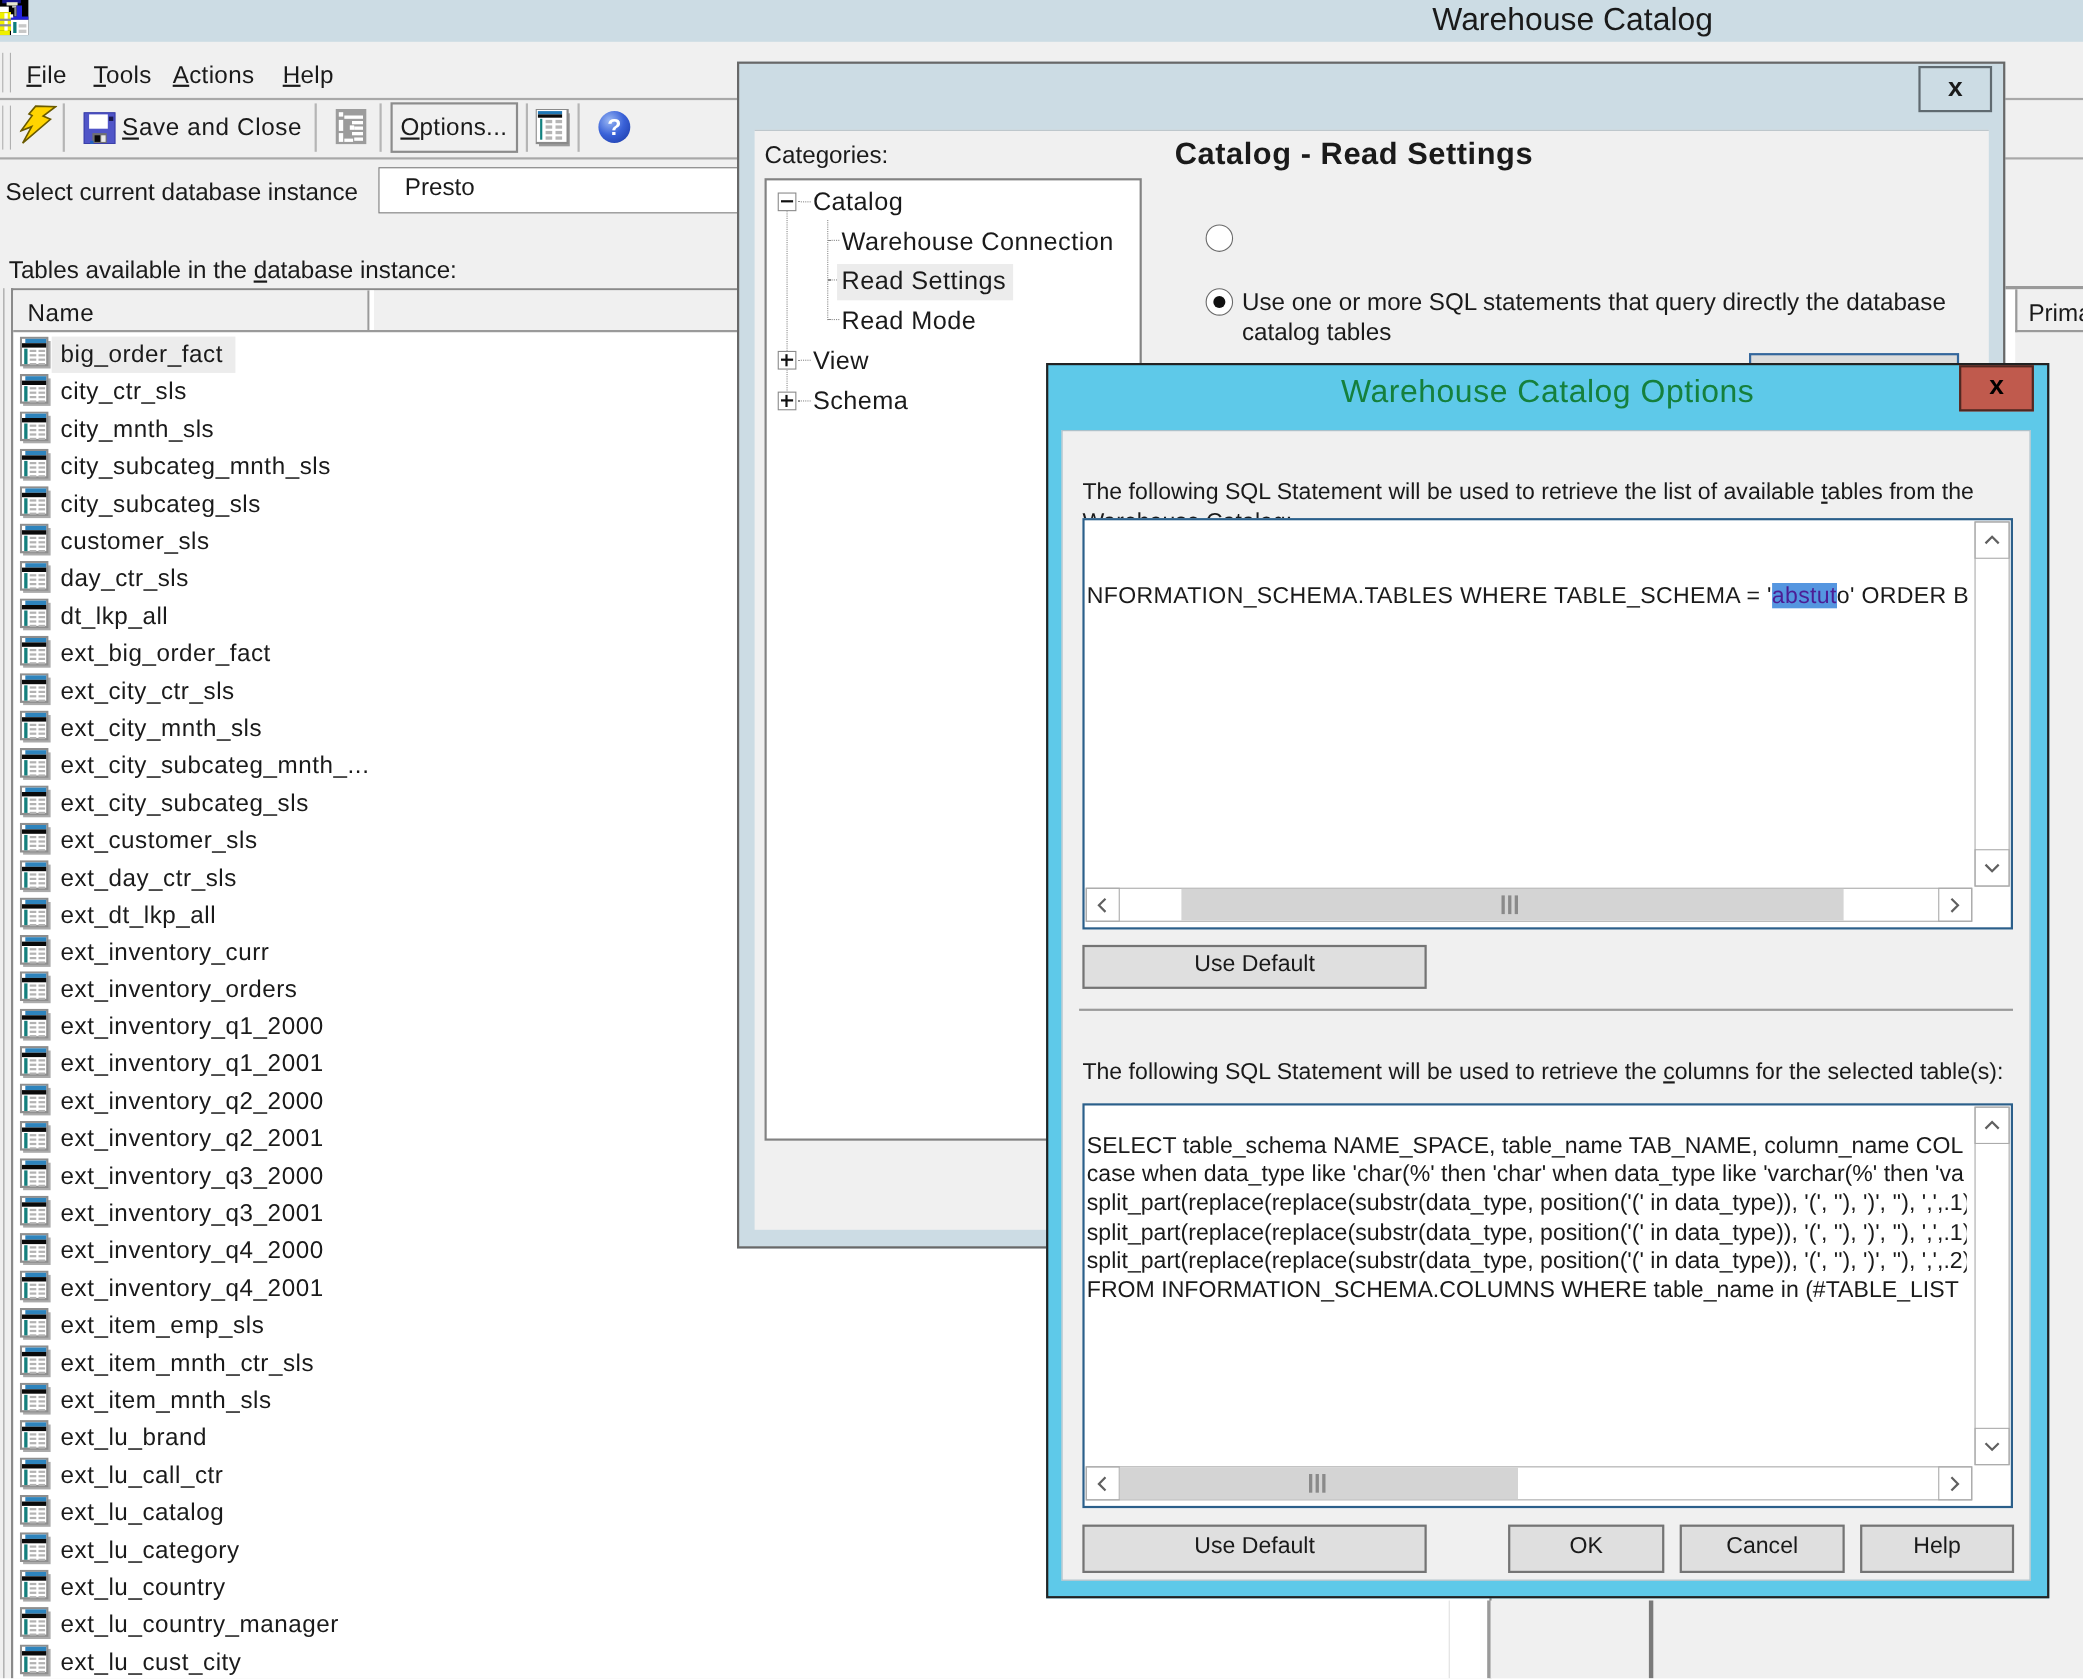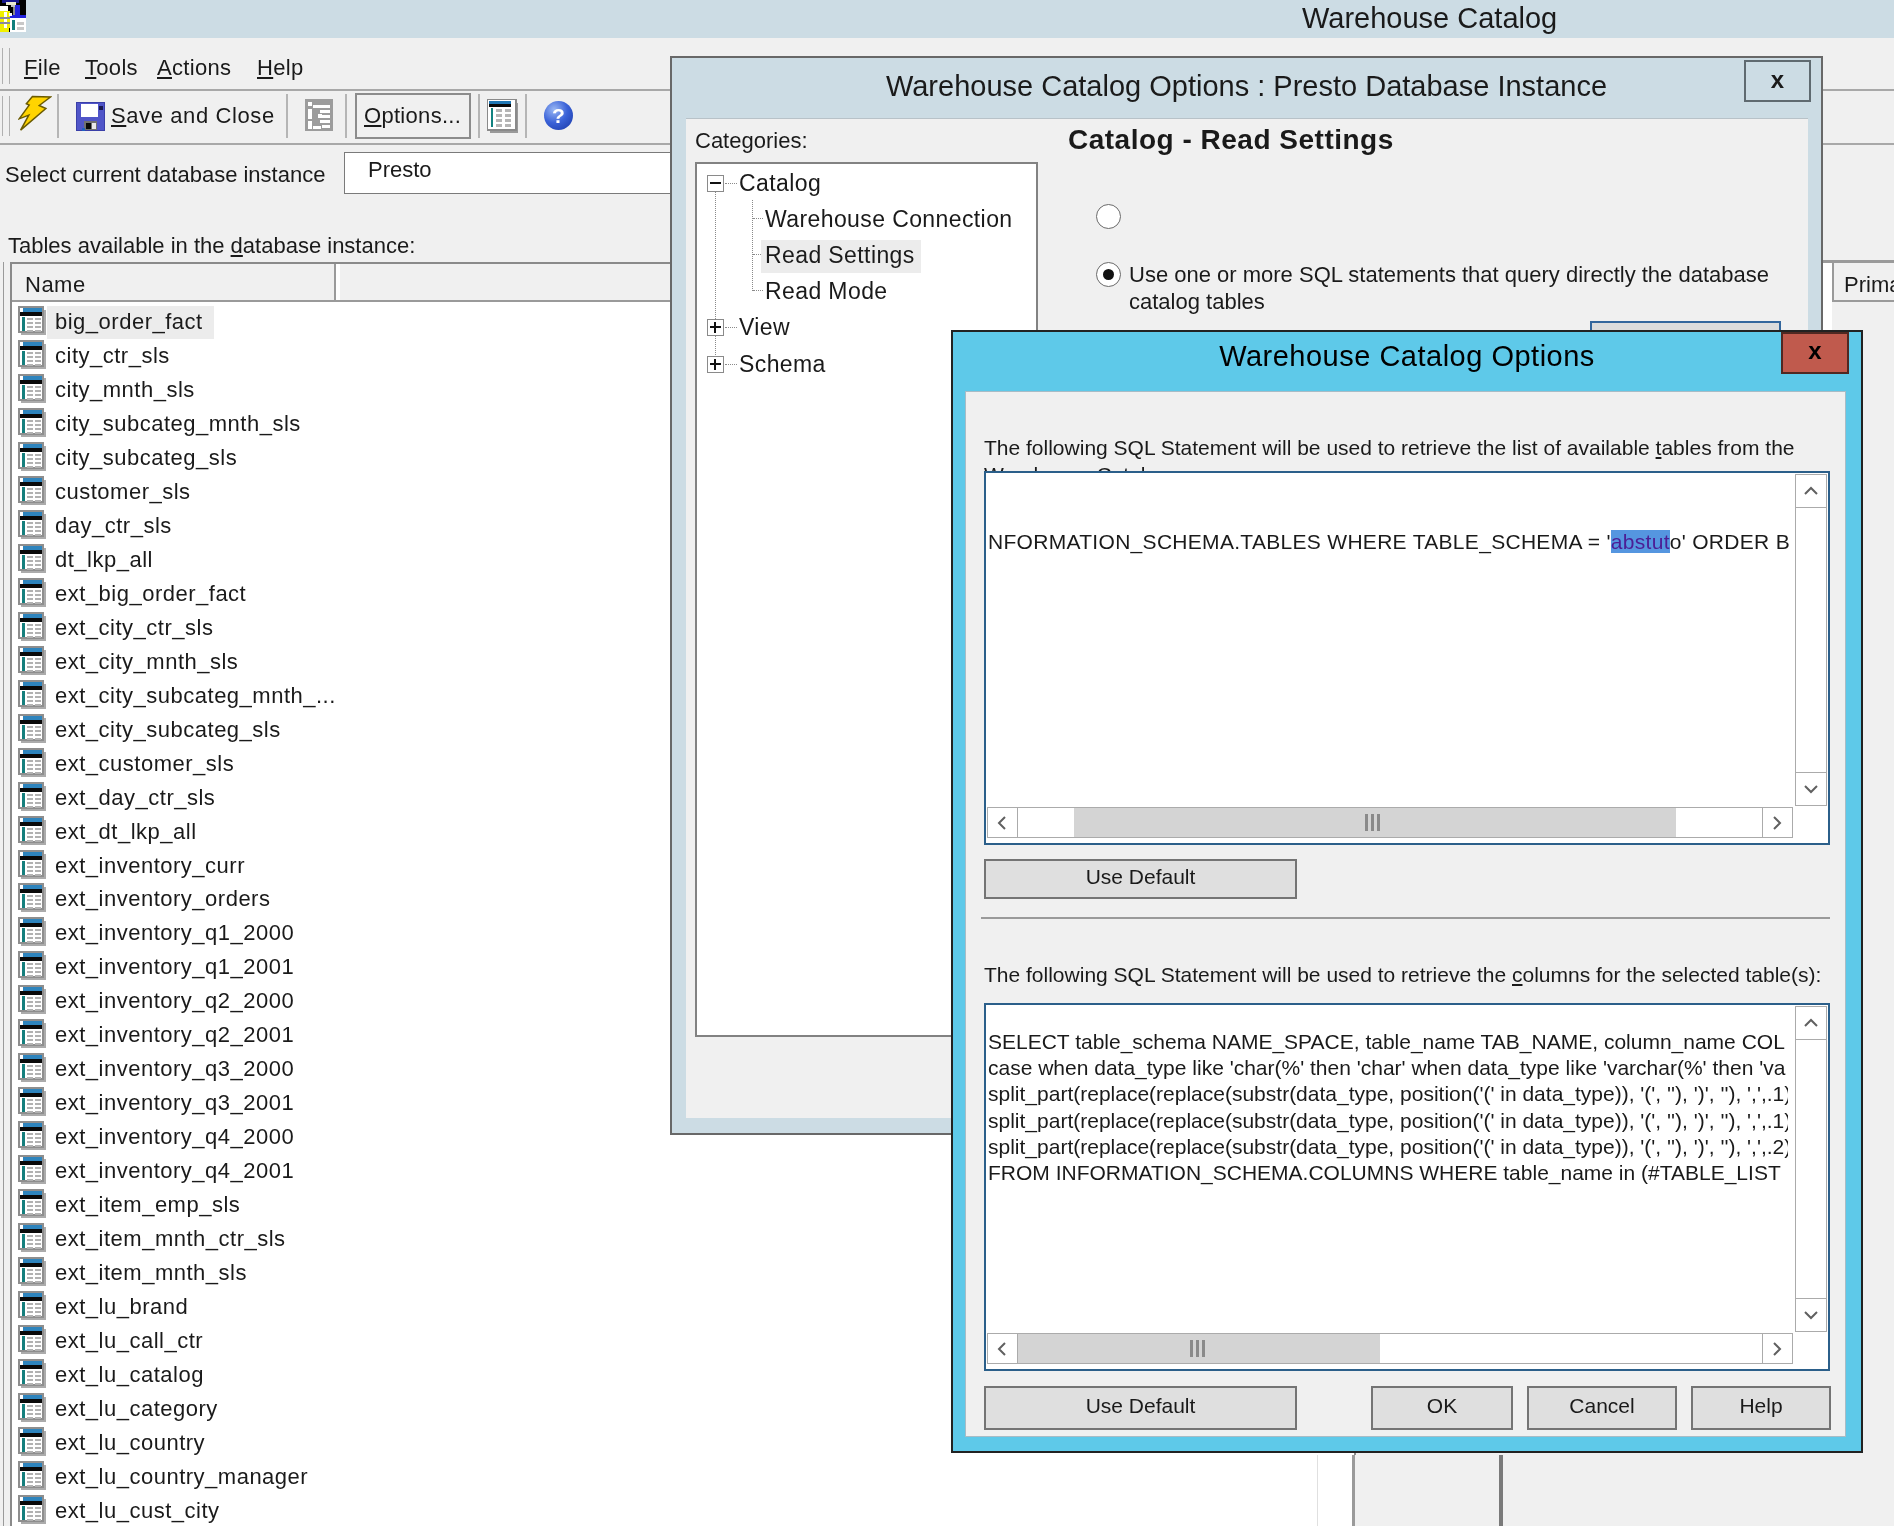--- a/index.html
+++ b/index.html
@@ -325,21 +325,20 @@
 
 <div class="abs" style="left:3px;top:262px;width:1px;height:1264px;background:#9a9a9a;"></div>
 
 <div class="abs" style="left:1317px;top:1455px;width:1px;height:71px;background:#e0e0e0;"></div>
 <div class="abs" style="left:1352px;top:1455px;width:3px;height:71px;background:#9a9a9a;"></div>
 <div class="abs" style="left:1355px;top:1455px;width:539px;height:71px;background:#f0f0f0;"></div>
 <div class="abs" style="left:1499px;top:1455px;width:4px;height:71px;background:#7a7a7a;"></div>
 
 <div class="abs" style="left:670px;top:56px;width:1153px;height:1079px;background:#ccdce4;border:2px solid #686868;box-sizing:border-box;"></div>
 <div class="abs" style="left:686px;top:118px;width:1122px;height:1000px;background:#f0f0f0;border-top:1px solid #b8c2c8;box-sizing:border-box;"></div>
-<div class="abs" style="left:670px;top:68px;width:1153px;text-align:center;font-size:29px;line-height:36px;white-space:nowrap;">Warehouse Catalog Options : Presto Database Instance</div>
 <div class="abs" style="left:1744px;top:60px;width:67px;height:42px;border:2px solid #5f6a70;box-sizing:border-box;font-size:24px;font-weight:bold;text-align:center;line-height:36px;">x</div>
 
 <div class="abs t22" style="left:695px;top:127px;">Cate<u>g</u>ories:</div>
 
 <div class="abs" style="left:695px;top:162px;width:343px;height:875px;background:#ffffff;border:2px solid #828282;box-sizing:border-box;"></div>
 <div id="tree">
       <div class="abs" style="left:715px;top:192px;height:173px;border-left:1px dotted #8a8a8a;"></div>
       <div class="abs" style="left:752px;top:200px;height:91px;border-left:1px dotted #8a8a8a;"></div>
       <div class="abs" style="left:753px;top:218px;width:10px;border-top:1px dotted #8a8a8a;"></div>
       <div class="abs" style="left:753px;top:254px;width:10px;border-top:1px dotted #8a8a8a;"></div>
@@ -368,21 +367,21 @@
 
 <div class="abs" style="left:1096px;top:204px;width:25px;height:25px;border:1.5px solid #6a6a6a;border-radius:50%;background:#ffffff;box-sizing:border-box;"></div>
 <div class="abs" style="left:1096px;top:262px;width:25px;height:25px;border:1.5px solid #6a6a6a;border-radius:50%;background:#ffffff;box-sizing:border-box;"></div>
 <div class="abs" style="left:1103px;top:269px;width:11px;height:11px;border-radius:50%;background:#111111;"></div>
 <div class="abs t22" style="left:1129px;top:261px;">Use one or more SQL statements that query directly the database<br>catalog tables</div>
 
 <div class="abs" style="left:1590px;top:321px;width:191px;height:12px;border:2px solid #33669c;background:#dcdcdc;box-sizing:border-box;"></div>
 
 <div class="abs" style="left:951px;top:330px;width:912px;height:1123px;background:#5ec9e9;border:2px solid #222222;box-sizing:border-box;"></div>
 <div class="abs" style="left:965px;top:391px;width:881px;height:1046px;background:#f0f0f0;border:1px solid #a8bcc6;box-sizing:border-box;"></div>
-<div class="abs" style="left:951px;top:338px;width:912px;text-align:center;font-size:29px;line-height:36px;letter-spacing:0.5px;white-space:nowrap;color:#000000;">Warehouse Catalog Options</div>
+<div class="abs" style="left:951px;top:338px;width:912px;text-align:center;font-size:29px;line-height:36px;letter-spacing:0.5px;white-space:nowrap;color:#15803d;">Warehouse Catalog Options</div>
 <div class="abs" style="left:1781px;top:332px;width:68px;height:42px;background:#c05a4d;border:2px solid #502822;box-sizing:border-box;font-size:24px;font-weight:bold;text-align:center;line-height:34px;color:#000;">x</div>
 
 <div class="abs t21" style="left:984px;top:410px;line-height:27px;">The following SQL Statement will be used to retrieve the list of available <u>t</u>ables from the<br>Warehouse Catalog:</div>
 
 <div class="abs" style="left:984px;top:471px;width:846px;height:374px;background:#ffffff;border:2px solid #2b5f8a;box-sizing:border-box;"></div>
 <div class="abs" style="left:986px;top:479px;width:810px;height:26px;overflow:hidden;">
       <div class="t21" style="margin-left:-21px;">CT distinct table_schema NAME_SPACE, table_name TAB_NAME</div>
     </div>
 <div class="abs t21 ls3" style="left:988px;top:505px;">NFORMATION_SCHEMA.TABLES WHERE TABLE_SCHEMA = '<span style="background:#5596e0;color:#4c1d95;">abstut</span>o' ORDER B</div>
 

